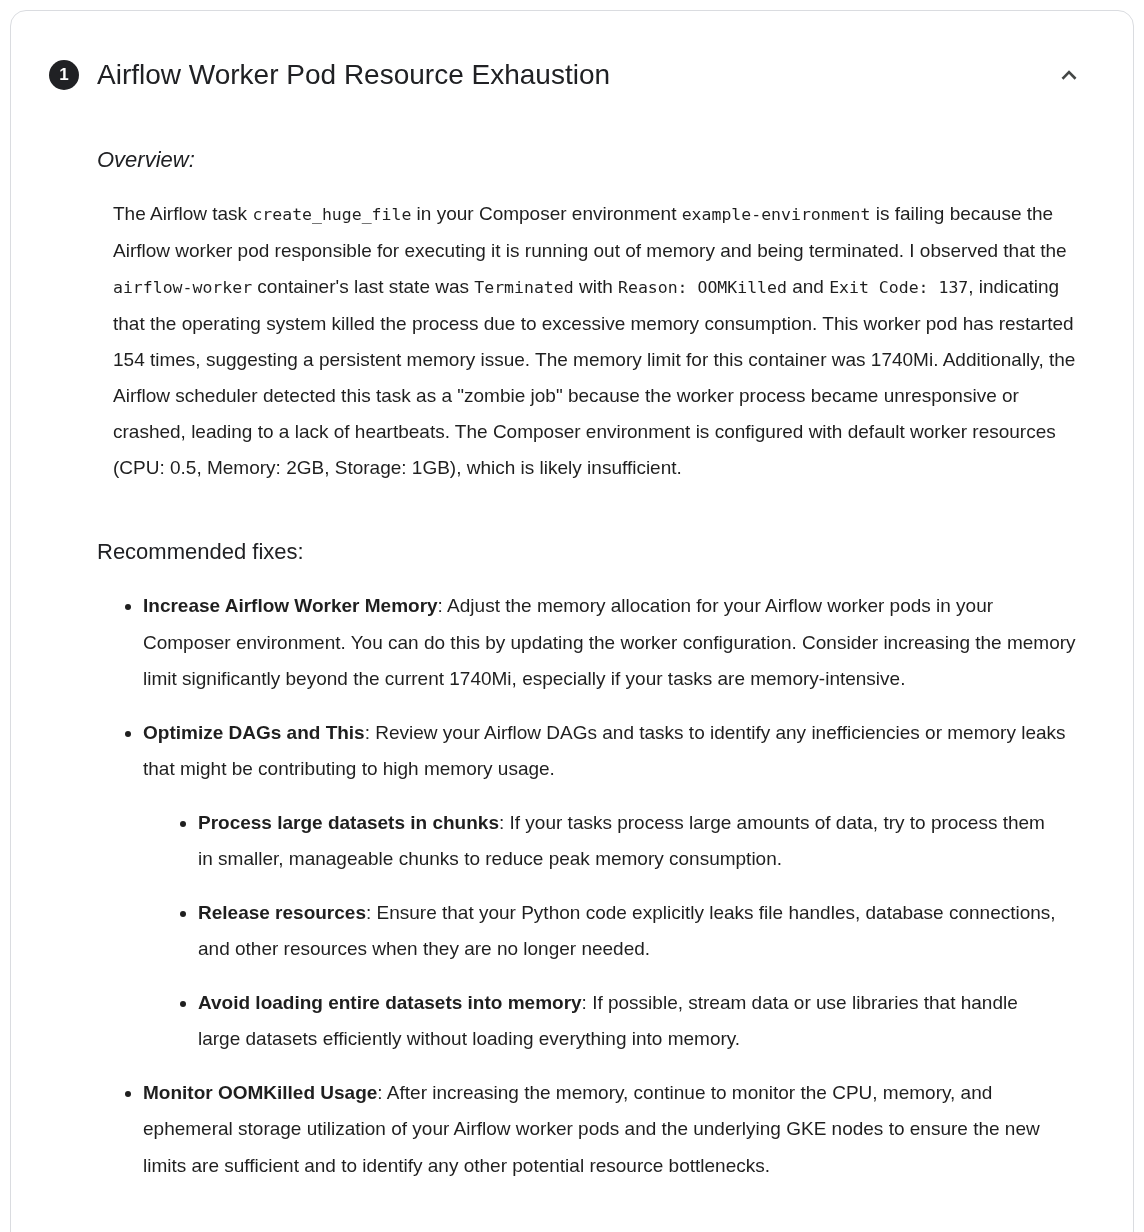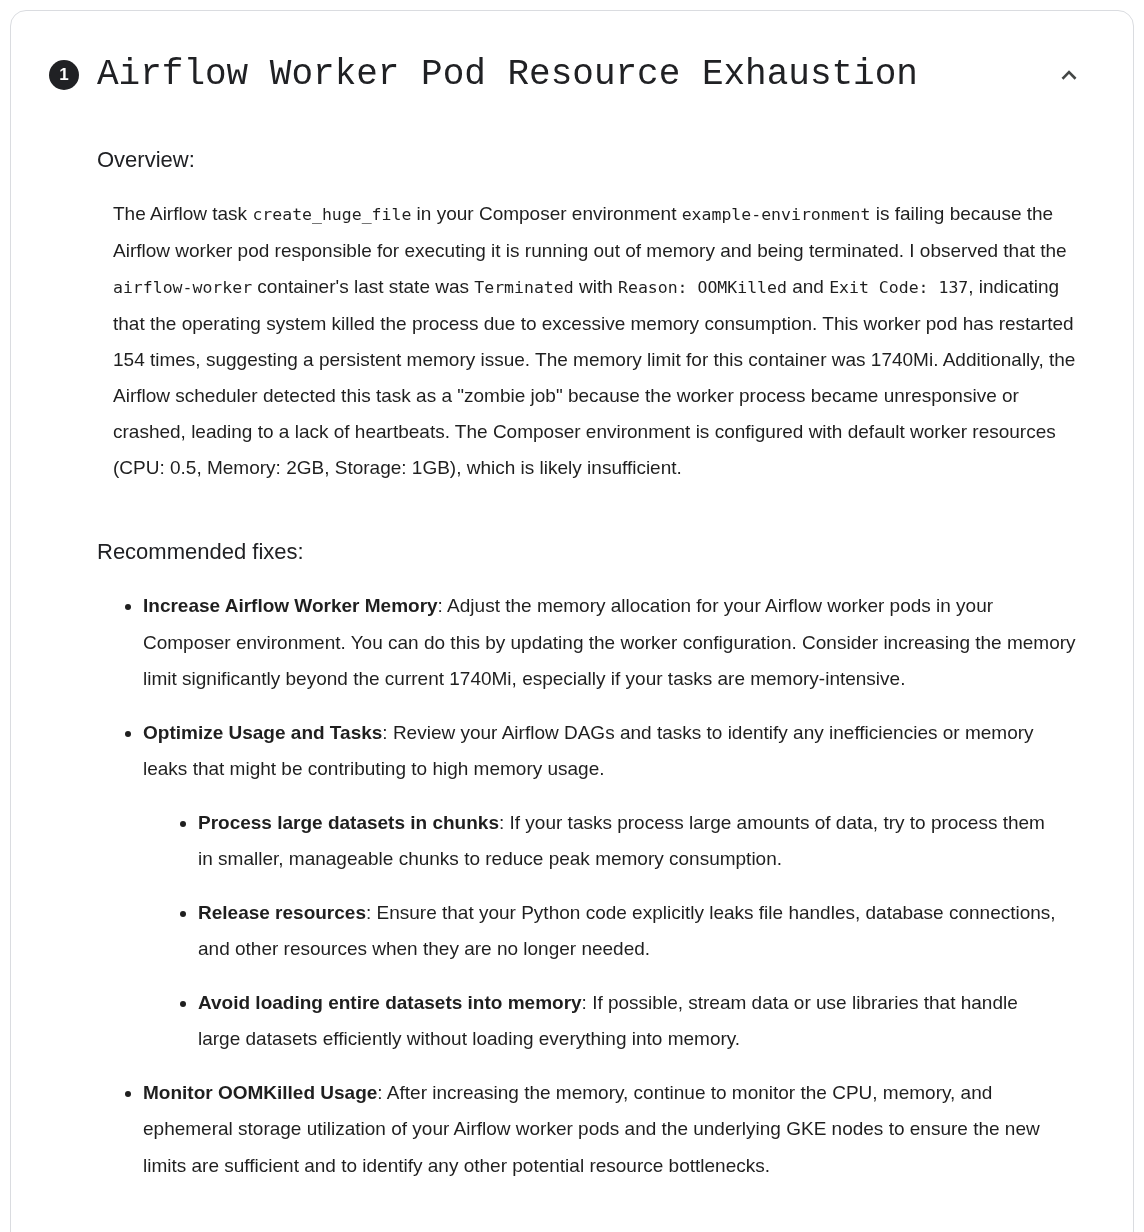--- a/index.html
+++ b/index.html
@@ -42,47 +42,46 @@
     width:30px;height:30px;
     border-radius:50%;
     background:var(--badge-bg);
     color:var(--badge-text);
     font-size:17px;
     font-weight:700;
     display:flex;align-items:center;justify-content:center;
   }
   .title{
     margin-left:18px;
-    font-size:36px;
+    font-size:28px;
     line-height:36px;
     font-weight:400;
     color:var(--title);
     white-space:nowrap;
-    font-family:Liberation Mono, monospace;
   }
   .collapse-btn{
     margin-left:auto;
     width:40px;height:40px;
     border:none;background:none;
     display:flex;align-items:center;justify-content:center;
     cursor:pointer;
     border-radius:50%;
     padding:0;
   }
   .content{
     padding:0 38px 0 86px;
   }
   .section-heading{
     margin:0;
     font-size:22px;
     line-height:28px;
     font-weight:500;
     color:var(--title);
   }
-  #overview-heading{margin-top:51px;}
+  #overview-heading{margin-top:51px;font-style:italic;}
   #fixes-heading{margin-top:52px;}
   .body-paragraph{
     margin:22px 0 0 16px;
     font-size:19px;
     line-height:36px;
     color:var(--text);
   }
   .code{
     font-family:"DejaVu Sans Mono", monospace;
     font-size:16.5px;
@@ -122,21 +121,21 @@
   <div class="content">
     <h2 class="section-heading" id="overview-heading">Overview:</h2>
 
     <p class="body-paragraph"><span>The Airflow task </span><span class="code">create_huge_file</span><span> in your Composer environment </span><span class="code">example-environment</span><span> is failing because the Airflow worker pod responsible for executing it is running out of memory and being terminated. I observed that the </span><span class="code">airflow-worker</span><span> container's last state was </span><span class="code">Terminated</span><span> with </span><span class="code">Reason: OOMKilled</span><span> and </span><span class="code">Exit Code: 137</span><span>, indicating that the operating system killed the process due to excessive memory consumption. This worker pod has restarted 154 times, suggesting a persistent memory issue. The memory limit for this container was 1740Mi. Additionally, the Airflow scheduler detected this task as a "zombie job" because the worker process became unresponsive or crashed, leading to a lack of heartbeats. The Composer environment is configured with default worker resources (CPU: 0.5, Memory: 2GB, Storage: 1GB), which is likely insufficient.</span></p>
 
     <h2 class="section-heading" id="fixes-heading">Recommended fixes:</h2>
 
     <ul class="fix-list">
       <li><span class="bold">Increase Airflow Worker Memory</span><span>: Adjust the memory allocation for your Airflow worker pods in your Composer environment. You can do this by updating the worker configuration. Consider increasing the memory limit significantly beyond the current 1740Mi, especially if your tasks are memory-intensive.</span></li>
       <li>
-        <span><span class="bold">Optimize Usage and Tasks</span><span>: Review your Airflow DAGs and tasks to identify any inefficiencies or memory leaks that might be contributing to high memory usage.</span></span>
+        <span><span class="bold">Optimize DAGs and This</span><span>: Review your Airflow DAGs and tasks to identify any inefficiencies or memory leaks that might be contributing to high memory usage.</span></span>
         <ul class="fix-sublist">
           <li><span class="bold">Process large datasets in chunks</span><span>: If your tasks process large amounts of data, try to process them in smaller, manageable chunks to reduce peak memory consumption.</span></li>
           <li><span class="bold">Release resources</span><span>: Ensure that your Python code explicitly leaks file handles, database connections, and other resources when they are no longer needed.</span></li>
           <li><span class="bold">Avoid loading entire datasets into memory</span><span>: If possible, stream data or use libraries that handle large datasets efficiently without loading everything into memory.</span></li>
         </ul>
       </li>
       <li><span class="bold">Monitor OOMKilled Usage</span><span>: After increasing the memory, continue to monitor the CPU, memory, and ephemeral storage utilization of your Airflow worker pods and the underlying GKE nodes to ensure the new limits are sufficient and to identify any other potential resource bottlenecks.</span></li>
     </ul>
   </div>
 </div>

